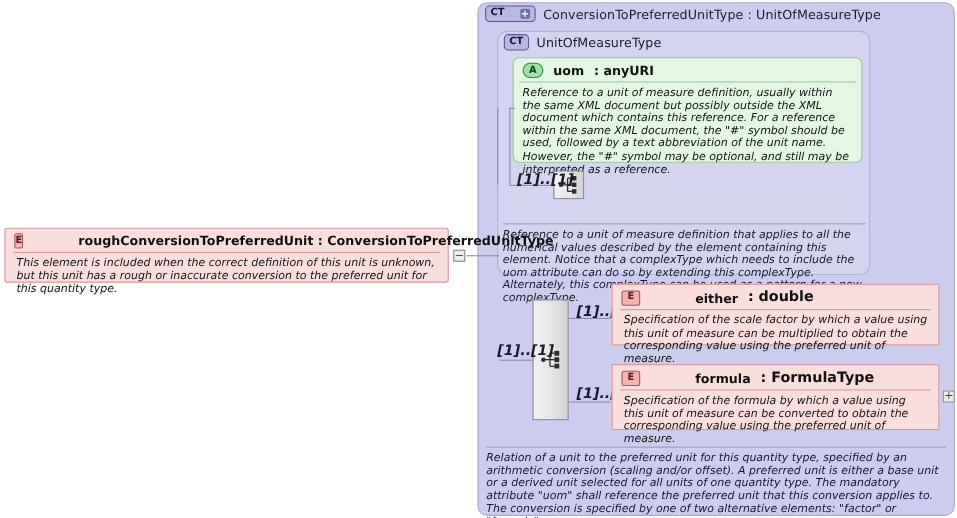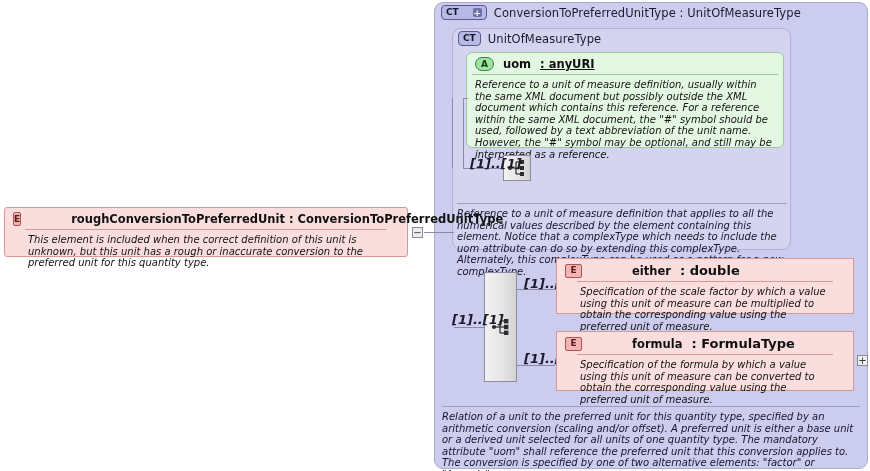--- a/index.html
+++ b/index.html
@@ -120,21 +120,20 @@
   }
   .attr-name {
     font-size: 11.5px;
     font-weight: bold;
     color: #101010;
   }
   .attr-type {
     font-size: 11.5px;
     font-weight: bold;
     color: #101010;
-    text-decoration: underline;
   }
   .attr-doc {
     border-top: 1px solid #9ec79e;
     margin: 0 5px;
     padding: 4px 3px 5px 3px;
     font-style: italic;
     font-size: 10px;
     line-height: 11.6px;
     color: #111111;
   }
@@ -159,21 +158,21 @@
     color: #101010;
     margin-left: 41px;
   }
   .elem-type {
     font-size: 13px;
     font-weight: bold;
     color: #101010;
   }
   .elem-doc {
     border-top: 1px solid #d79898;
-    margin: 0 20px;
+    margin: 0 7px;
     padding: 4px 3px 5px 3px;
     font-style: italic;
     font-size: 10px;
     line-height: 11.6px;
     color: #111111;
   }
 
   
   .ct-doc {
     position: absolute;

